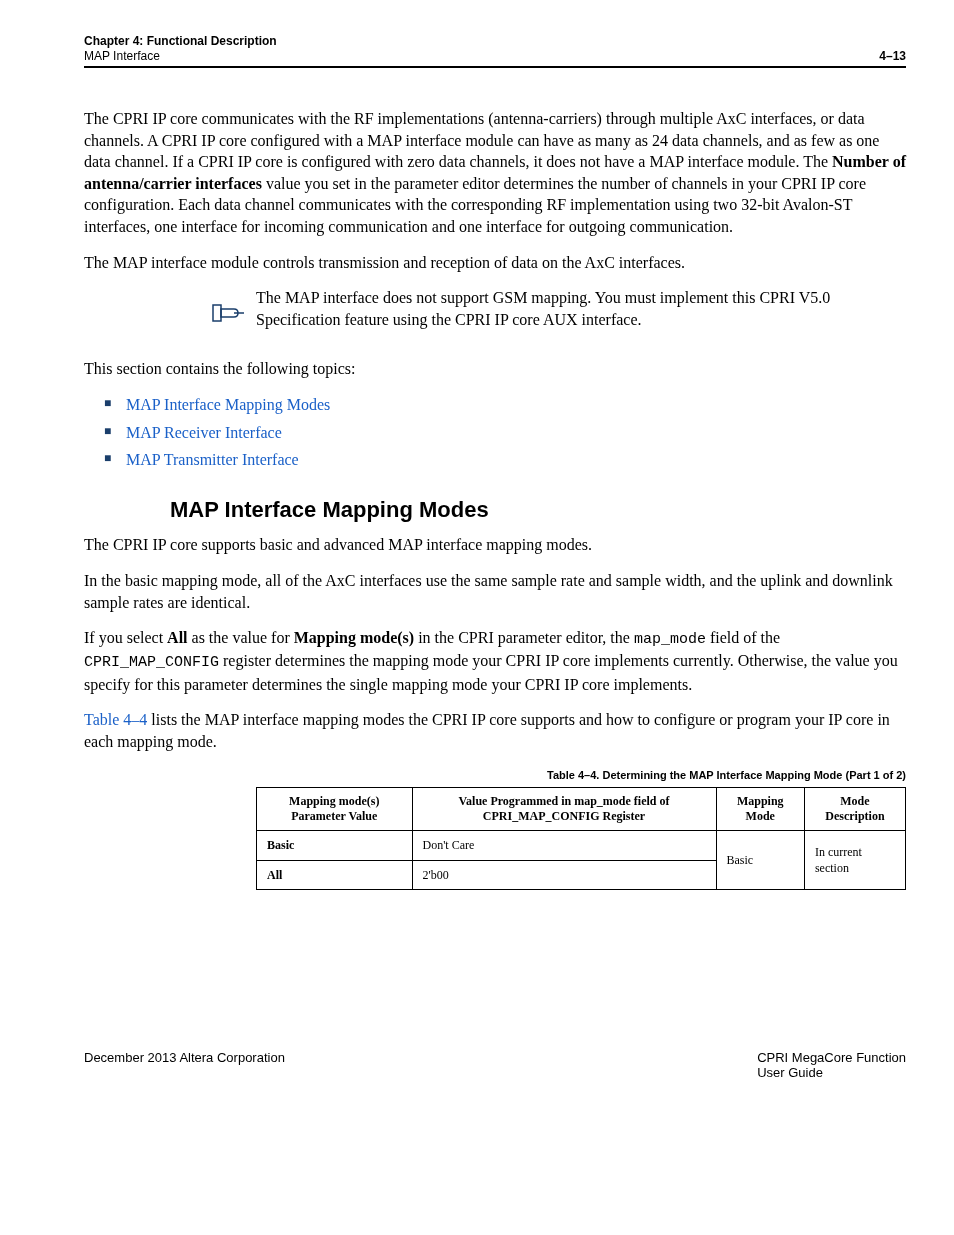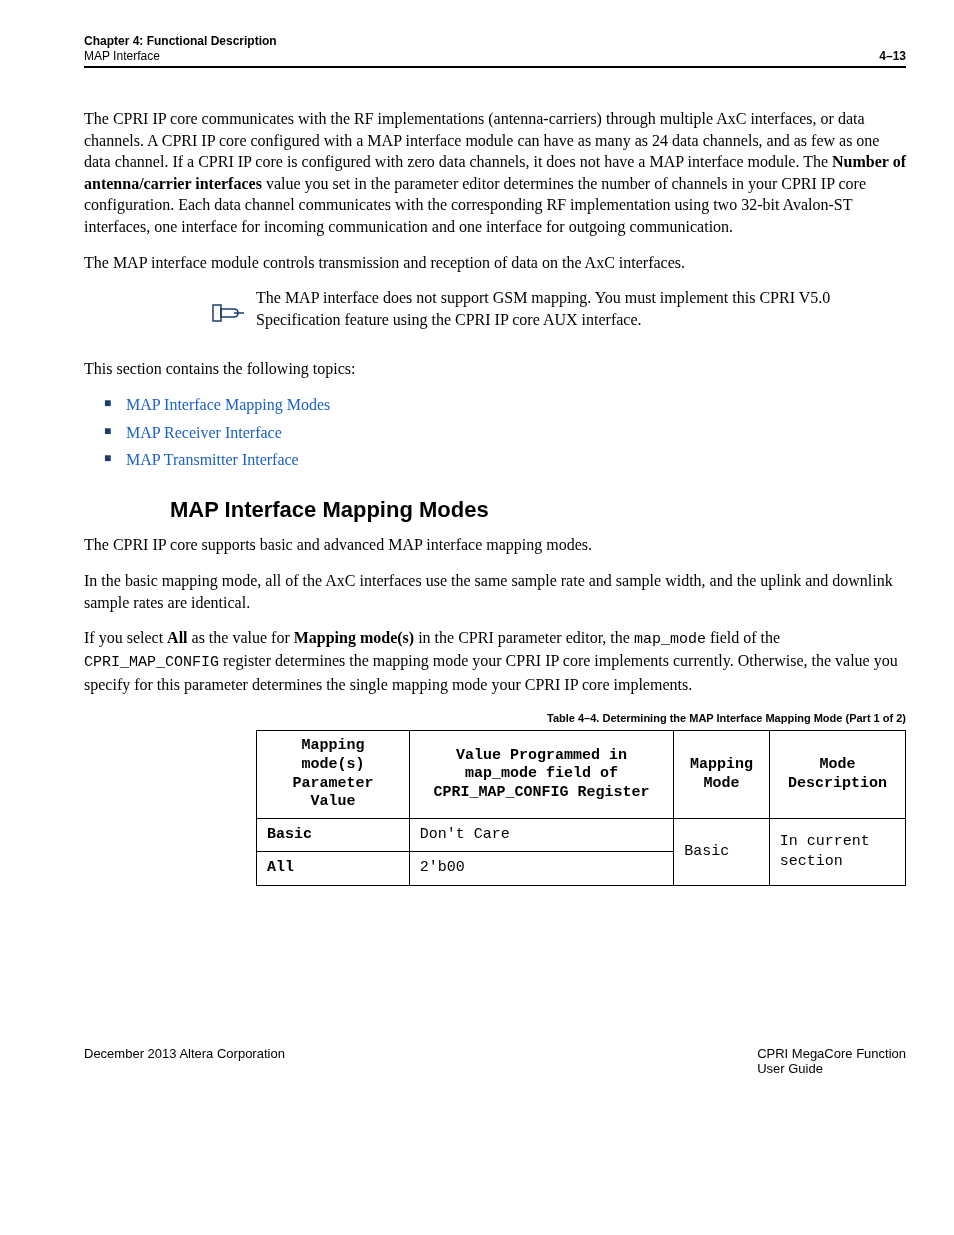--- a/index.html
+++ b/index.html
@@ -72,22 +72,22 @@
   .table-caption {
     font-family: Arial, Helvetica, sans-serif;
     font-weight: bold;
     font-size: 11px;
     margin: 16px 0 4px 12px;
     text-align: right;
   }
   table.tbl {
     border-collapse: collapse;
     width: 100%;
-    font-family: Liberation Mono, monospace;
-    font-size: 15px;
+    font-family: Liberation Serif, serif;
+    font-size: 12px;
     border-radius: 26px;
   }
   table.tbl th, table.tbl td {
     border: 1px solid #000;
     padding: 6px 10px;
     text-align: left;
     vertical-align: middle;
   }
   table.tbl th {
     font-weight: bold;
@@ -145,20 +145,23 @@
 
     <div class="heading2">MAP Interface Mapping Modes</div>
 
     <p class="para indented">The CPRI IP core supports basic and advanced MAP interface mapping modes.</p>
     <p class="para indented">In the basic mapping mode, all of the AxC interfaces use the same sample rate and sample width, and the uplink and downlink sample rates are identical.</p>
 
     <p class="para indented">
       <span>If you select </span><span class="strong">All</span><span> as the value for </span><span class="strong">Mapping mode(s)</span><span> in the CPRI parameter editor, the </span><span class="reg">map_mode</span><span> field of the </span><span class="reg">CPRI_MAP_CONFIG</span><span> register determines the mapping mode your CPRI IP core implements currently. Otherwise, the value you specify for this parameter determines the single mapping mode your CPRI IP core implements.</span>
     </p>
 
+    <p class="para indented">
+      <span class="link">Table 4–4</span><span> lists the MAP interface mapping modes the CPRI IP core supports and how to configure or program your IP core in each mapping mode.</span>
+    </p>
 
     <div class="indented">
       <div class="table-caption">Table 4–4.  Determining the MAP Interface Mapping Mode   (Part 1 of 2)</div>
       <table class="tbl">
         <thead>
           <tr>
             <th>Mapping mode(s) Parameter Value</th>
             <th>Value Programmed in map_mode field of CPRI_MAP_CONFIG Register</th>
             <th>Mapping Mode</th>
             <th>Mode Description</th>

